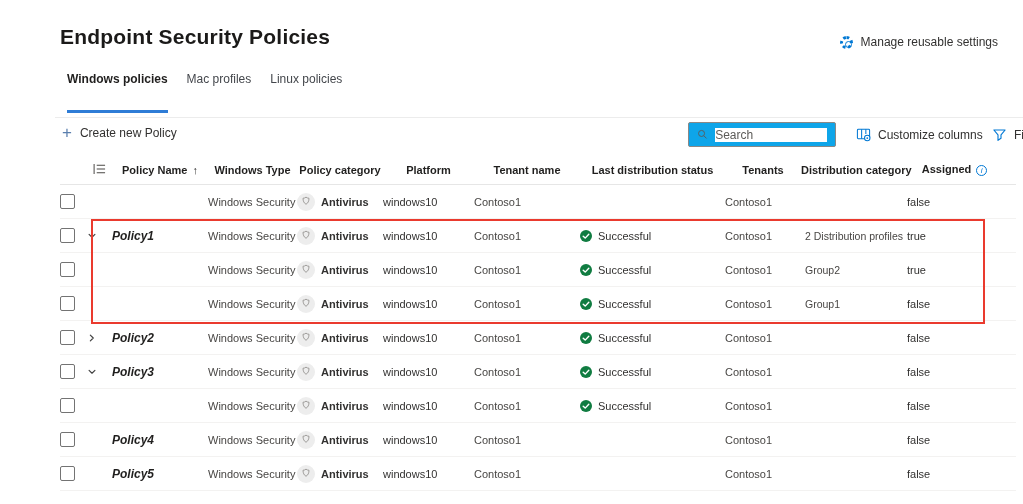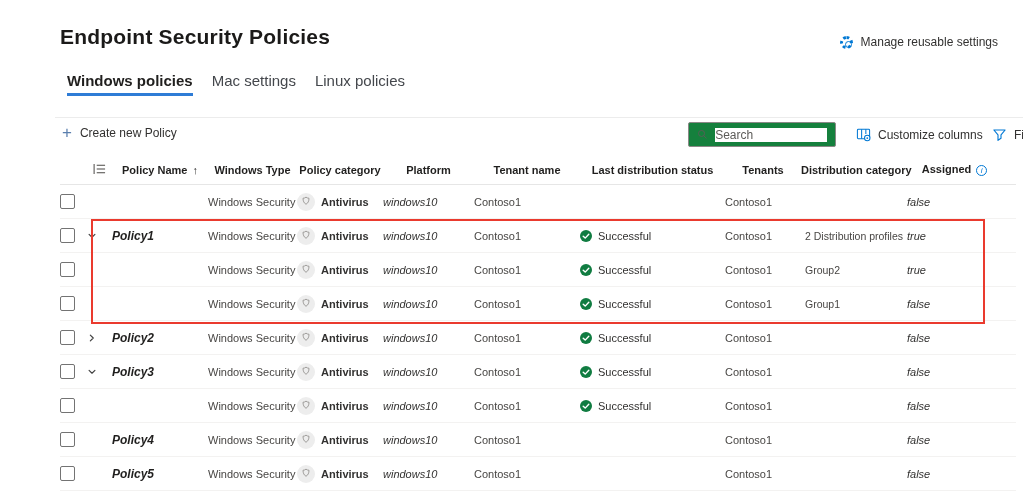--- a/index.html
+++ b/index.html
@@ -8,44 +8,44 @@
   .page { position:relative; width:1023px; height:387px; background:#fff;margin-left:25px; }
 
   
   .page-title { position:absolute; left:35px; top:25px; font-size:21px; font-weight:700; color:#1b1a19; letter-spacing:.2px; }
   .manage-btn { position:absolute; right:50px; top:35px; display:flex; align-items:center; gap:8px; font-size:12px; color:#323130; cursor:pointer; }
   .gear { width:13px; height:13px; border:3px dotted #0078d4; border-radius:50%; position:relative; }
   .gear::after { content:""; position:absolute; left:2px; top:2px; width:5px; height:5px; border:1px solid #0078d4; border-radius:50%; }
 
   
   .tabs { position:absolute; left:42px; top:72px; display:flex; gap:19px; }
-  .tab { font-size:15px; color:#44474c; padding-bottom:4px; cursor:pointer; border-bottom:3px solid transparent; }
+  .tab { font-size:12px; color:#44474c; padding-bottom:24px; cursor:pointer; border-bottom:3px solid transparent; }
   .tab.active { color:#201f1e; font-weight:700; border-bottom-color:#2e7cd6; }
 
   .divider { position:absolute; left:30px; right:12px; top:117px; height:1px; background:#ececec; }
 
   
   .create-btn { position:absolute; left:37px; top:126px; display:flex; align-items:center; gap:8px; font-size:12px; color:#323130; cursor:pointer; }
   .plus { color:#5b7fae; font-size:17px; font-weight:400; line-height:14px; }
-  .searchbox { position:absolute; left:663px; top:122px; width:148px; height:25px; border:1px solid #8a8886; border-radius:2px; background:#15803d; display:flex; align-items:center; padding:0 8px; gap:7px; }
+  .searchbox { position:absolute; left:663px; top:122px; width:148px; height:25px; border:1px solid #8a8886; border-radius:2px; background:#0ea5e9; display:flex; align-items:center; padding:0 8px; gap:7px; }
   .searchbox input { border:none; outline:none; font-size:12px; width:100%; color:#323130; font-family:inherit; }
   .searchbox input::placeholder { color:#5c5b58; }
   .tool-btn { position:absolute; top:127px; display:flex; align-items:center; gap:7px; font-size:12px; color:#323130; cursor:pointer; }
   .tool-customize { left:831px;text-align:right; }
   .tool-filter { left:927px;padding-left:40px; }
 
   
   .table { position:absolute; left:35px; top:155px; width:956px; }
   .trow, .thead { display:grid; grid-template-columns:27px 25px 96px 89px 86px 91px 106px 145px 76px 106px 95px; align-items:center; }
   .thead { height:30px; border-bottom:1px solid #e6e6e6; }
   .trow { height:34px; border-bottom:1px solid #f3f2f1; }
   .hcell { font-size:11px; font-weight:700; color:#201f1e; white-space:nowrap;text-align:center; }
   .cell { font-size:11px; color:#484644; white-space:nowrap; overflow:hidden; display:flex; align-items:center; }
   .c-name { font-size:12px; font-weight:700; color:#201f1e;font-style:italic; }
-  .c-plat, .c-assigned { color:#323130;font-style:italic; }
+  .c-plat, .c-assigned { color:#323130; }
   .checkbox { width:15px; height:15px; border:1px solid #737373; border-radius:2px; background:#fff; display:inline-block; cursor:pointer; }
   .chev { width:10px; height:10px; cursor:pointer; }
   .chev.right { transform:rotate(-90deg); }
   .cat-icon { width:18px; height:18px; border-radius:50%; background:#ededed; display:inline-flex; align-items:center; justify-content:center; margin-right:6px; flex:0 0 18px; }
   .cat-text { font-weight:600; color:#323130; }
   .ok-icon { width:12px; height:12px; margin-right:6px; flex:0 0 12px; }
   .status-text { color:#323130; }
   .c-profiles { padding-left:4px; font-size:10.5px; }
   .sort-arrow { font-weight:400; margin-left:5px; color:#323130; }
   .info-icon { display:inline-flex; align-items:center; justify-content:center; width:11px; height:11px; border:1px solid #0078d4; border-radius:50%; color:#0078d4; font-size:8px; font-style:italic; font-weight:400; margin-left:5px; cursor:pointer; }
@@ -66,21 +66,21 @@
 
   <div class="page-title">Endpoint Security Policies</div>
 
   <div class="manage-btn">
     <span class="gear"></span>
     <span>Manage reusable settings</span>
   </div>
 
   <div class="tabs">
     <div class="tab active">Windows policies</div>
-    <div class="tab">Mac settings</div>
+    <div class="tab">Mac profiles</div>
     <div class="tab">Linux policies</div>
   </div>
 
   <div class="divider"></div>
 
   <div class="create-btn">
     <span class="plus">+</span>
     <span>Create new Policy</span>
   </div>
 

